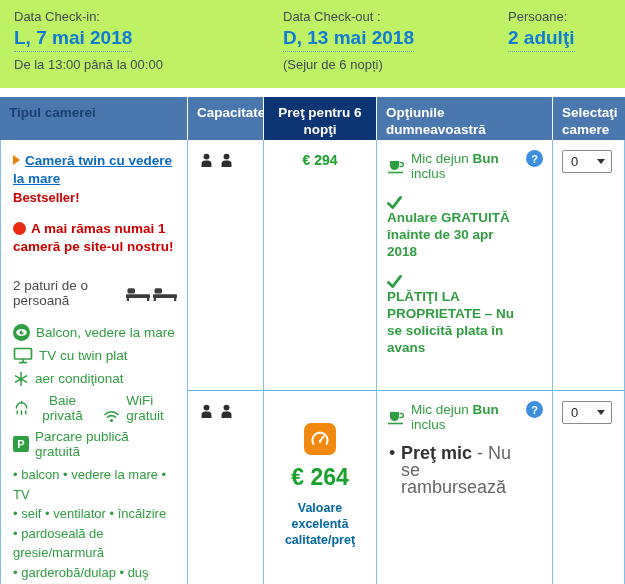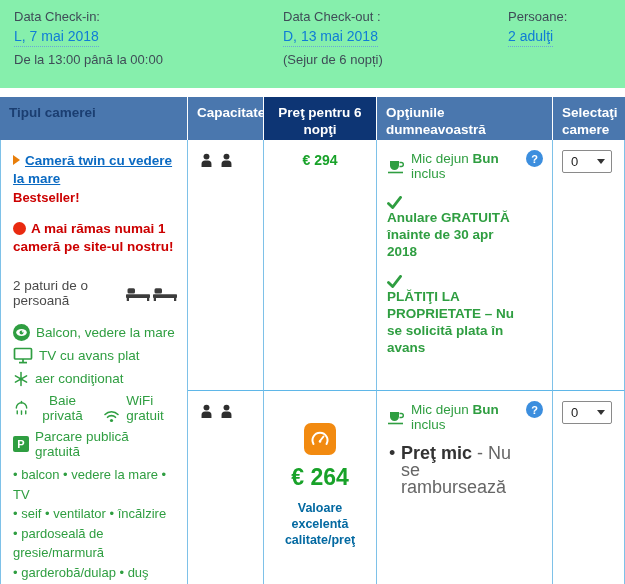--- a/index.html
+++ b/index.html
@@ -2,27 +2,27 @@
 <html><head>
 <meta charset="utf-8">
 <style>
   html,body{margin:0;padding:0;}
   body{
     width:625px;height:584px;overflow:hidden;background:#fff;
     font-family:"Liberation Sans","DejaVu Sans",sans-serif;
     -webkit-font-smoothing:antialiased;
   }
   
-  .banner{width:625px;height:88px;background:#86efac;box-sizing:border-box;padding:9px 0 0 14px;position:relative;}
+  .banner{width:625px;height:88px;background:#bef264;box-sizing:border-box;padding:9px 0 0 14px;position:relative;}
   .banner-col{position:absolute;top:9px;}
   .banner-col.ci{left:14px;}
   .banner-col.co{left:283px;}
   .banner-col.pe{left:508px;}
   .banner-label{font-size:13px;color:#3f4c57;margin-bottom:3px;}
-  .banner-date{font-size:14px;font-weight:normal;color:#0f7cd6;display:inline-block;
+  .banner-date{font-size:19px;font-weight:bold;color:#0f7cd6;display:inline-block;
     border-bottom:1px dotted #6aa6d8;padding-bottom:2px;cursor:pointer;}
   .banner-sub{font-size:13px;color:#3f4c57;margin-top:5px;}
   
   .tbl{
     width:625px;margin-top:9px;display:grid;
     grid-template-columns:188px 76px 113px 176px 72px;
     grid-template-rows:43px 250px 194px;
   }
   .hcell{background:#4a77ae;color:#fff;font-size:13.5px;font-weight:bold;
     box-sizing:border-box;padding:7px 6px 0 9px;border-right:1px solid #ffffff;line-height:17px;}
@@ -159,21 +159,21 @@
         <span>Balcon, vedere la mare</span>
       </div>
       <div class="amenline">
         <span class="ic">
           <svg width="20" height="17" viewBox="0 0 20 17" fill="none" stroke="#2f9e41" stroke-width="1.7">
               <rect x="1.5" y="1.5" width="17" height="10.5" rx="1"></rect>
               <line x1="10" y1="12" x2="10" y2="15"></line>
               <line x1="6" y1="15.6" x2="14" y2="15.6"></line>
             </svg>
         </span>
-        <span>TV cu avans plat</span>
+        <span>TV cu twin plat</span>
       </div>
       <div class="amenline">
         <span class="ic">
           <svg width="16" height="16" viewBox="0 0 16 16" stroke="#2f9e41" stroke-width="1.5" stroke-linecap="round">
               <line x1="8" y1="1.5" x2="8" y2="14.5"></line>
               <line x1="2.4" y1="4.8" x2="13.6" y2="11.2"></line>
               <line x1="2.4" y1="11.2" x2="13.6" y2="4.8"></line>
               <circle cx="8" cy="8" r="1.6" fill="#2f9e41" stroke="none"></circle>
             </svg>
         </span>

